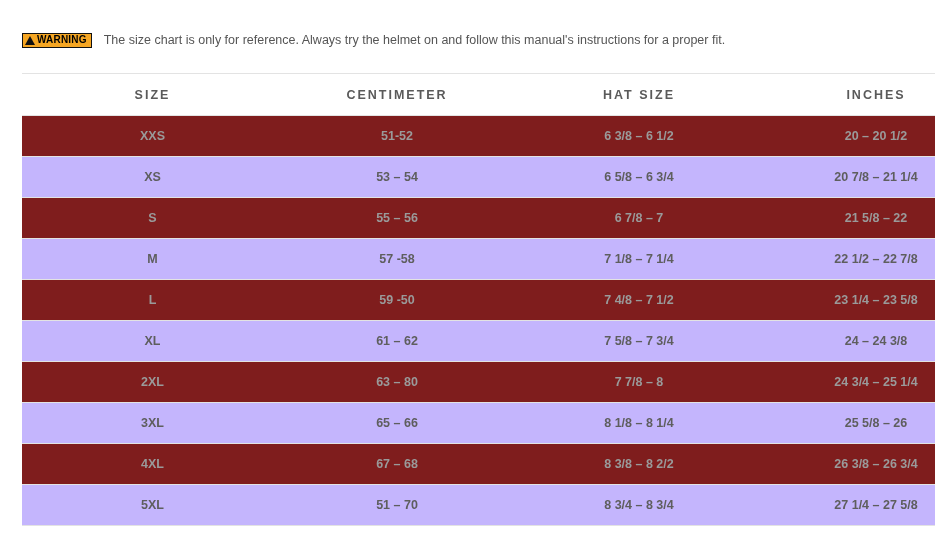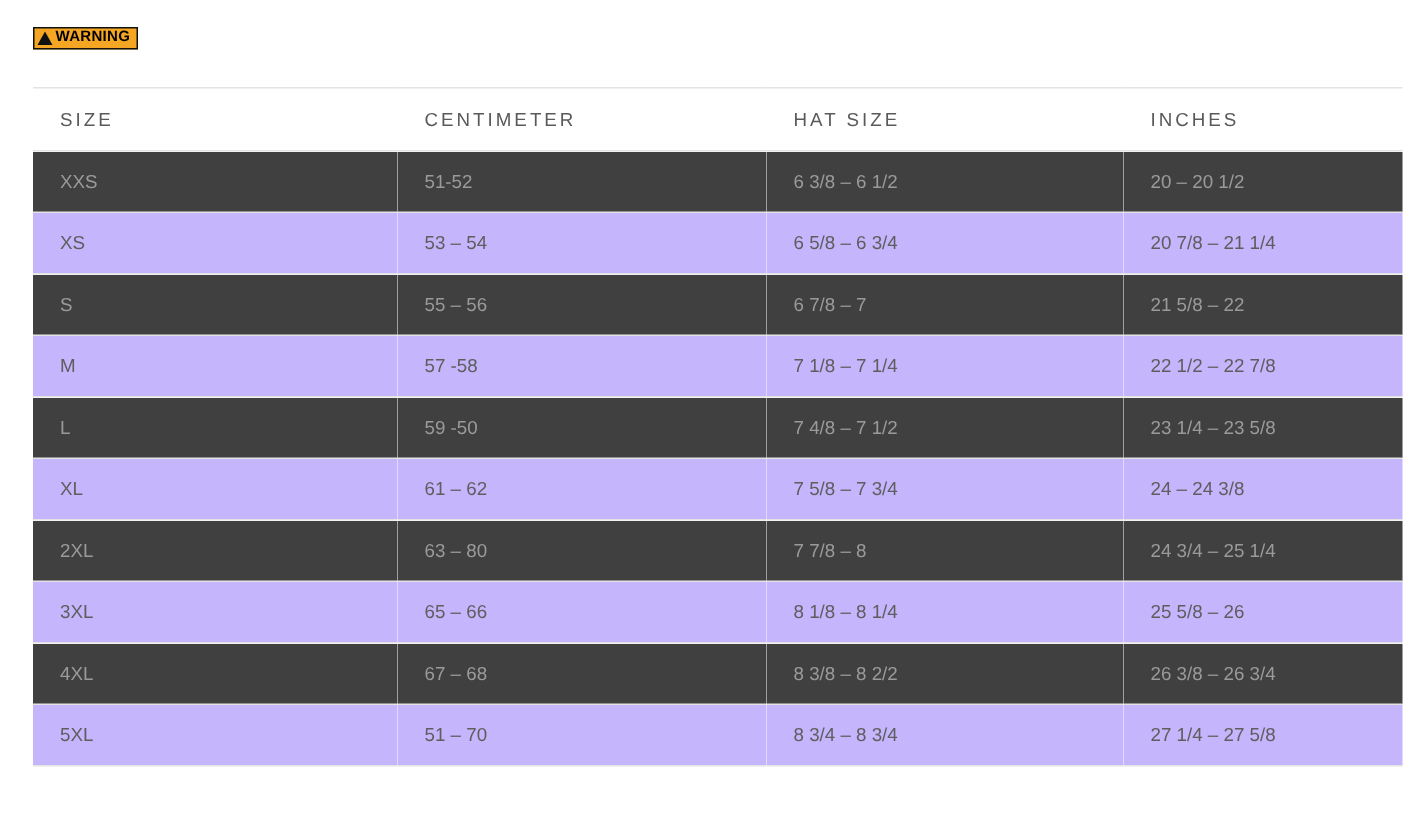--- a/index.html
+++ b/index.html
@@ -25,21 +25,21 @@
     font-size: 17px;
     font-weight: bold;
     color: #333333;
     letter-spacing: 0.1px;
     margin: 8px 0 0 0;
     padding-top: 6px;
   }
   .notice-row {
     display: flex;
     align-items: center;
-    margin-top: 16px;
+    margin-top: 31px;
     height: 18px;
   }
   .warning-badge {
     display: inline-flex;
     align-items: center;
     background: #f5a623;
     border: 1px solid #111111;
     color: #000000;
     font-size: 10px;
     font-weight: bold;
@@ -64,41 +64,41 @@
     font-size: 12.5px;
     color: #555555;
   }
   .size-table {
     margin-top: 24px;
     border-collapse: collapse;
     width: 891px;
     table-layout: fixed;
   }
   .size-table th, .size-table td {
-    text-align: left;
+    text-align: center;
     border-bottom: 1px solid #e3e3e3;
     padding: 0 0 0 18px;
     height: 40px;
     font-size: 12.5px;
     color: #6f6f6f;
-    font-weight: normal;
+    font-weight: bold;
     overflow: hidden;
     white-space: nowrap;
   }
   .size-table thead th {
     border-top: 1px solid #e3e3e3;
     border-bottom: 1px solid #e3e3e3;
     height: 41px;
     font-size: 12.5px;
     letter-spacing: 2px;
     color: #5a5a5a;
     background: #ffffff;
   }
   .size-table tbody tr.shade td {
-    background: #404040;
+    background: #7f1d1d;
     color: #9a9a9a;
   }
   .size-table tbody tr.plain td {
     background: #c4b5fd;
     color: #5e5e5e;
   }
   .col-0 { width: 225px; }
   .col-1 { width: 228px; }
   .col-2 { width: 220px; }
   .col-3 { width: 218px; }
@@ -107,20 +107,21 @@
 <body>
 
 <div class="page">
 
 
   <div class="notice-row">
     <span class="warning-badge">
       <span class="warning-tri"></span>
       <span>WARNING</span>
     </span>
+    <span class="notice-text">The size chart is only for reference. Always try the helmet on and follow this manual's instructions for a proper fit.</span>
   </div>
 
   <table class="size-table">
     <thead>
       <tr>
         <th class="col-0">SIZE</th>
         <th class="col-1">CENTIMETER</th>
         <th class="col-2">HAT SIZE</th>
         <th class="col-3">INCHES</th>
       </tr>

